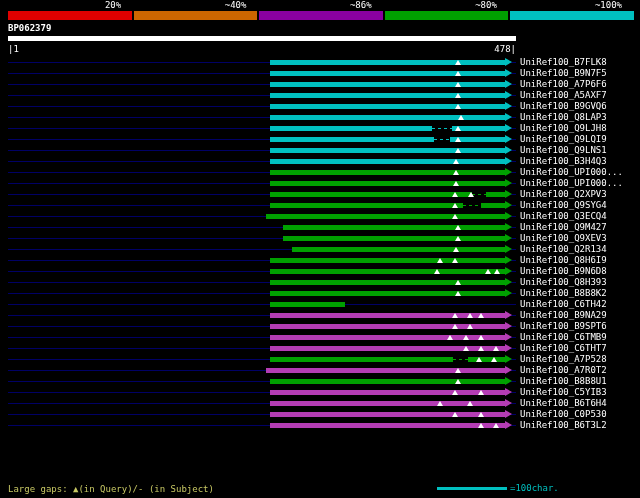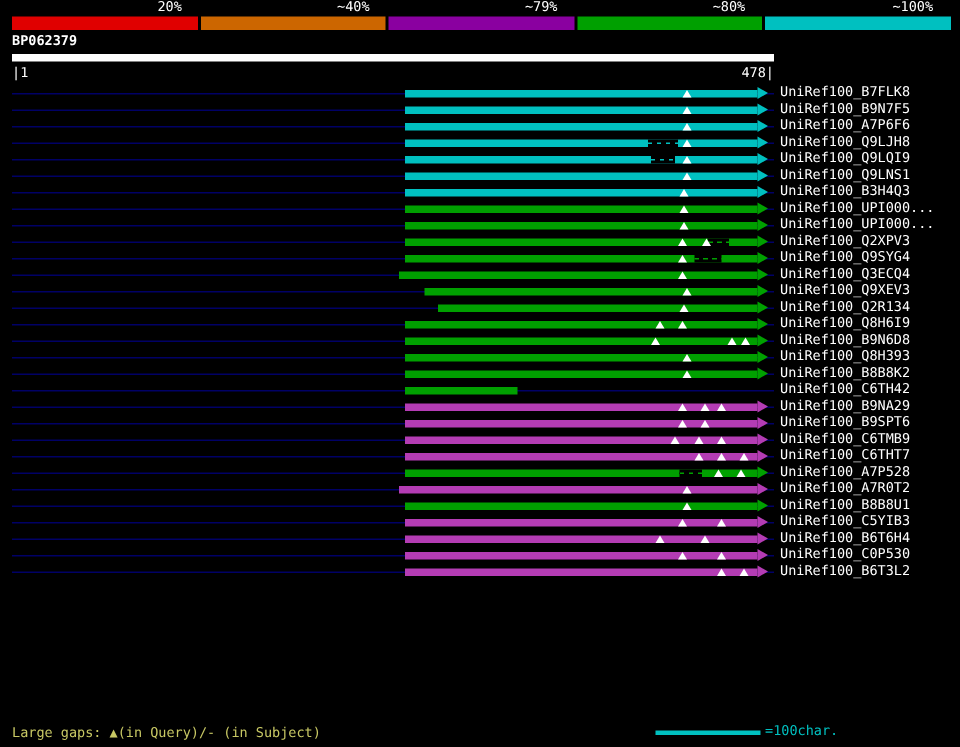--- a/index.html
+++ b/index.html
@@ -28,21 +28,21 @@
   .scale-line { display:inline-block; width:70px; height:3px; background:#00c0c0; }
 </style>
 </head>
 <body>
 
 <div id="app">
 
   <div class="scale-labels">
     <span class="scale-label">20%</span>
     <span class="scale-label">~40%</span>
-    <span class="scale-label">~79%</span>
+    <span class="scale-label">~86%</span>
     <span class="scale-label">~80%</span>
     <span class="scale-label">~100%</span>
   </div>
 
   <div class="scale-bar">
     <div class="scale-seg" style="background: rgb(224, 0, 0);"></div>
     <div class="scale-seg" style="background: rgb(204, 102, 0);"></div>
     <div class="scale-seg" style="background: rgb(138, 0, 160);"></div>
     <div class="scale-seg" style="background: rgb(0, 160, 0);"></div>
     <div class="scale-seg" style="background: rgb(0, 192, 192);"></div>
@@ -75,20 +75,41 @@
         <div class="grid-line"></div>
         <div class="bar" style="left: 269.987px; width: 235.363px; background: rgb(0, 192, 192);"></div>
         <div class="arrow" style="left: 505.35px; border-left-color: rgb(0, 192, 192);"></div>
         <div class="tri" style="left: 455.491px;"></div>
         <div class="hit-label">UniRef100_A7P6F6</div>
       </div>
       <div class="hit-row">
         <div class="grid-line"></div>
         <div class="bar" style="left: 269.987px; width: 235.363px; background: rgb(0, 192, 192);"></div>
         <div class="arrow" style="left: 505.35px; border-left-color: rgb(0, 192, 192);"></div>
+        <div class="tri" style="left: 455.491px;"></div>
+        <div class="hit-label">UniRef100_A5AXF7</div>
+      </div>
+      <div class="hit-row">
+        <div class="grid-line"></div>
+        <div class="bar" style="left: 269.987px; width: 235.363px; background: rgb(0, 192, 192);"></div>
+        <div class="arrow" style="left: 505.35px; border-left-color: rgb(0, 192, 192);"></div>
+        <div class="tri" style="left: 455.491px;"></div>
+        <div class="hit-label">UniRef100_B9GVQ6</div>
+      </div>
+      <div class="hit-row">
+        <div class="grid-line"></div>
+        <div class="bar" style="left: 269.987px; width: 235.363px; background: rgb(0, 192, 192);"></div>
+        <div class="arrow" style="left: 505.35px; border-left-color: rgb(0, 192, 192);"></div>
+        <div class="tri" style="left: 457.621px;"></div>
+        <div class="hit-label">UniRef100_Q8LAP3</div>
+      </div>
+      <div class="hit-row">
+        <div class="grid-line"></div>
+        <div class="bar" style="left: 269.987px; width: 235.363px; background: rgb(0, 192, 192);"></div>
+        <div class="arrow" style="left: 505.35px; border-left-color: rgb(0, 192, 192);"></div>
         <div class="sgap" style="left: 431.866px; width: 20.2348px; background: repeating-linear-gradient(90deg, rgb(0, 192, 192) 0px, rgb(0, 192, 192) 3px, rgb(0, 0, 0) 3px, rgb(0, 0, 0) 6px) 0px 2px / 100% 1px no-repeat, rgb(0, 0, 0);"></div>
         <div class="tri" style="left: 455.491px;"></div>
         <div class="hit-label">UniRef100_Q9LJH8</div>
       </div>
       <div class="hit-row">
         <div class="grid-line"></div>
         <div class="bar" style="left: 269.987px; width: 235.363px; background: rgb(0, 192, 192);"></div>
         <div class="arrow" style="left: 505.35px; border-left-color: rgb(0, 192, 192);"></div>
         <div class="sgap" style="left: 433.996px; width: 15.9748px; background: repeating-linear-gradient(90deg, rgb(0, 192, 192) 0px, rgb(0, 192, 192) 3px, rgb(0, 0, 0) 3px, rgb(0, 0, 0) 6px) 0px 2px / 100% 1px no-repeat, rgb(0, 0, 0);"></div>
         <div class="tri" style="left: 455.491px;"></div>
@@ -138,20 +159,27 @@
         <div class="sgap" style="left: 462.751px; width: 18.1048px; background: repeating-linear-gradient(90deg, rgb(0, 160, 0) 0px, rgb(0, 160, 0) 3px, rgb(0, 0, 0) 3px, rgb(0, 0, 0) 6px) 0px 2px / 100% 1px no-repeat, rgb(0, 0, 0);"></div>
         <div class="tri" style="left: 452.296px;"></div>
         <div class="hit-label">UniRef100_Q9SYG4</div>
       </div>
       <div class="hit-row">
         <div class="grid-line"></div>
         <div class="bar" style="left: 265.727px; width: 239.623px; background: rgb(0, 160, 0);"></div>
         <div class="arrow" style="left: 505.35px; border-left-color: rgb(0, 160, 0);"></div>
         <div class="tri" style="left: 452.296px;"></div>
         <div class="hit-label">UniRef100_Q3ECQ4</div>
+      </div>
+      <div class="hit-row">
+        <div class="grid-line"></div>
+        <div class="bar" style="left: 282.767px; width: 222.583px; background: rgb(0, 160, 0);"></div>
+        <div class="arrow" style="left: 505.35px; border-left-color: rgb(0, 160, 0);"></div>
+        <div class="tri" style="left: 455.491px;"></div>
+        <div class="hit-label">UniRef100_Q9M427</div>
       </div>
       <div class="hit-row">
         <div class="grid-line"></div>
         <div class="bar" style="left: 282.767px; width: 222.583px; background: rgb(0, 160, 0);"></div>
         <div class="arrow" style="left: 505.35px; border-left-color: rgb(0, 160, 0);"></div>
         <div class="tri" style="left: 455.491px;"></div>
         <div class="hit-label">UniRef100_Q9XEV3</div>
       </div>
       <div class="hit-row">
         <div class="grid-line"></div>

